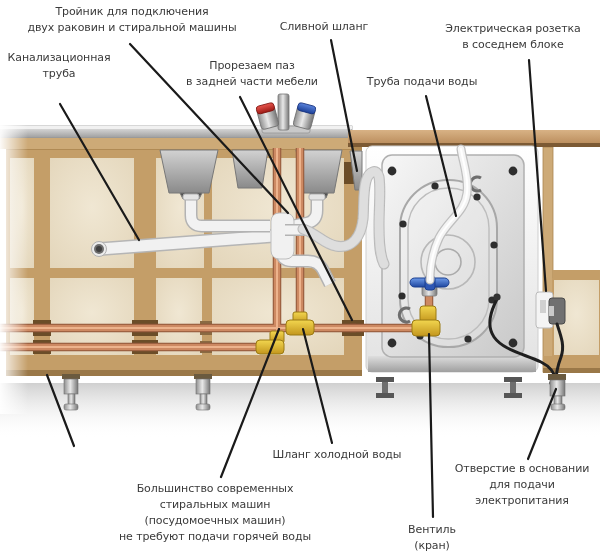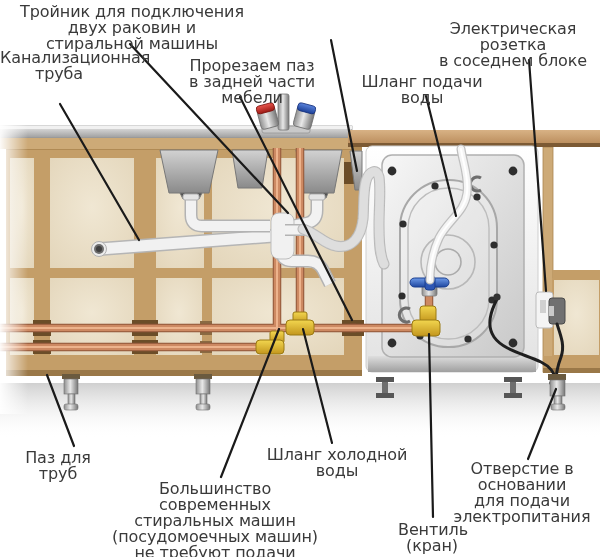--- a/index.html
+++ b/index.html
@@ -2,21 +2,21 @@
 <html><head>
 <meta charset="utf-8">
 <style>
   html,body{margin:0;padding:0;background:#fff;}
   #stage{
     position:relative;width:600px;height:557px;background:#ffffff;
     font-family:"DejaVu Sans","Liberation Sans",sans-serif;overflow:hidden;
   }
   #scene{position:absolute;left:0;top:0;}
   .lbl{
-    position:absolute;font-size:16px;line-height:16px;color:#3a3a3a;
+    position:absolute;font-size:11px;line-height:16px;color:#3a3a3a;
     text-align:center;white-space:pre-line;letter-spacing:-0.1px;
   }
 </style>
 </head>
 <body>
 
 <div id="stage">
 
 <svg id="scene" width="600" height="557" viewBox="0 0 600 557">
   <defs>
@@ -309,28 +309,28 @@
     <line x1="47" y1="375" x2="74" y2="446"></line>
     <line x1="279" y1="329" x2="221" y2="477"></line>
     <line x1="303" y1="329" x2="332" y2="443"></line>
     <line x1="429" y1="334" x2="433" y2="517"></line>
     <line x1="556" y1="389" x2="528" y2="459"></line>
   </g>
 </svg>
 
 <div class="lbl" style="left:20px;top:4px;width:224px">Тройник для подключения
 двух раковин и стиральной машины</div>
+<div class="lbl" style="left:272px;top:19px;width:104px">Сливной шланг</div>
 <div class="lbl" style="left:433px;top:21px;width:160px">Электрическая розетка
 в соседнем блоке</div>
 <div class="lbl" style="left:0px;top:50px;width:118px">Канализационная
 труба</div>
 <div class="lbl" style="left:184px;top:58px;width:136px">Прорезаем паз
 в задней части мебели</div>
-<div class="lbl" style="left:356px;top:74px;width:132px">Шланг подачи воды</div>
-<div class="lbl" style="left:12px;top:450px;width:92px">Паз для труб</div>
+<div class="lbl" style="left:356px;top:74px;width:132px">Труба подачи воды</div>
 <div class="lbl" style="left:112px;top:481px;width:206px">Большинство современных
 стиральных машин
 (посудомоечных машин)
 не требуют подачи горячей воды</div>
 <div class="lbl" style="left:266px;top:447px;width:142px">Шланг холодной воды</div>
 <div class="lbl" style="left:398px;top:522px;width:68px">Вентиль
 (кран)</div>
 <div class="lbl" style="left:445px;top:461px;width:154px">Отверстие в основании
 для подачи
 электропитания</div>

